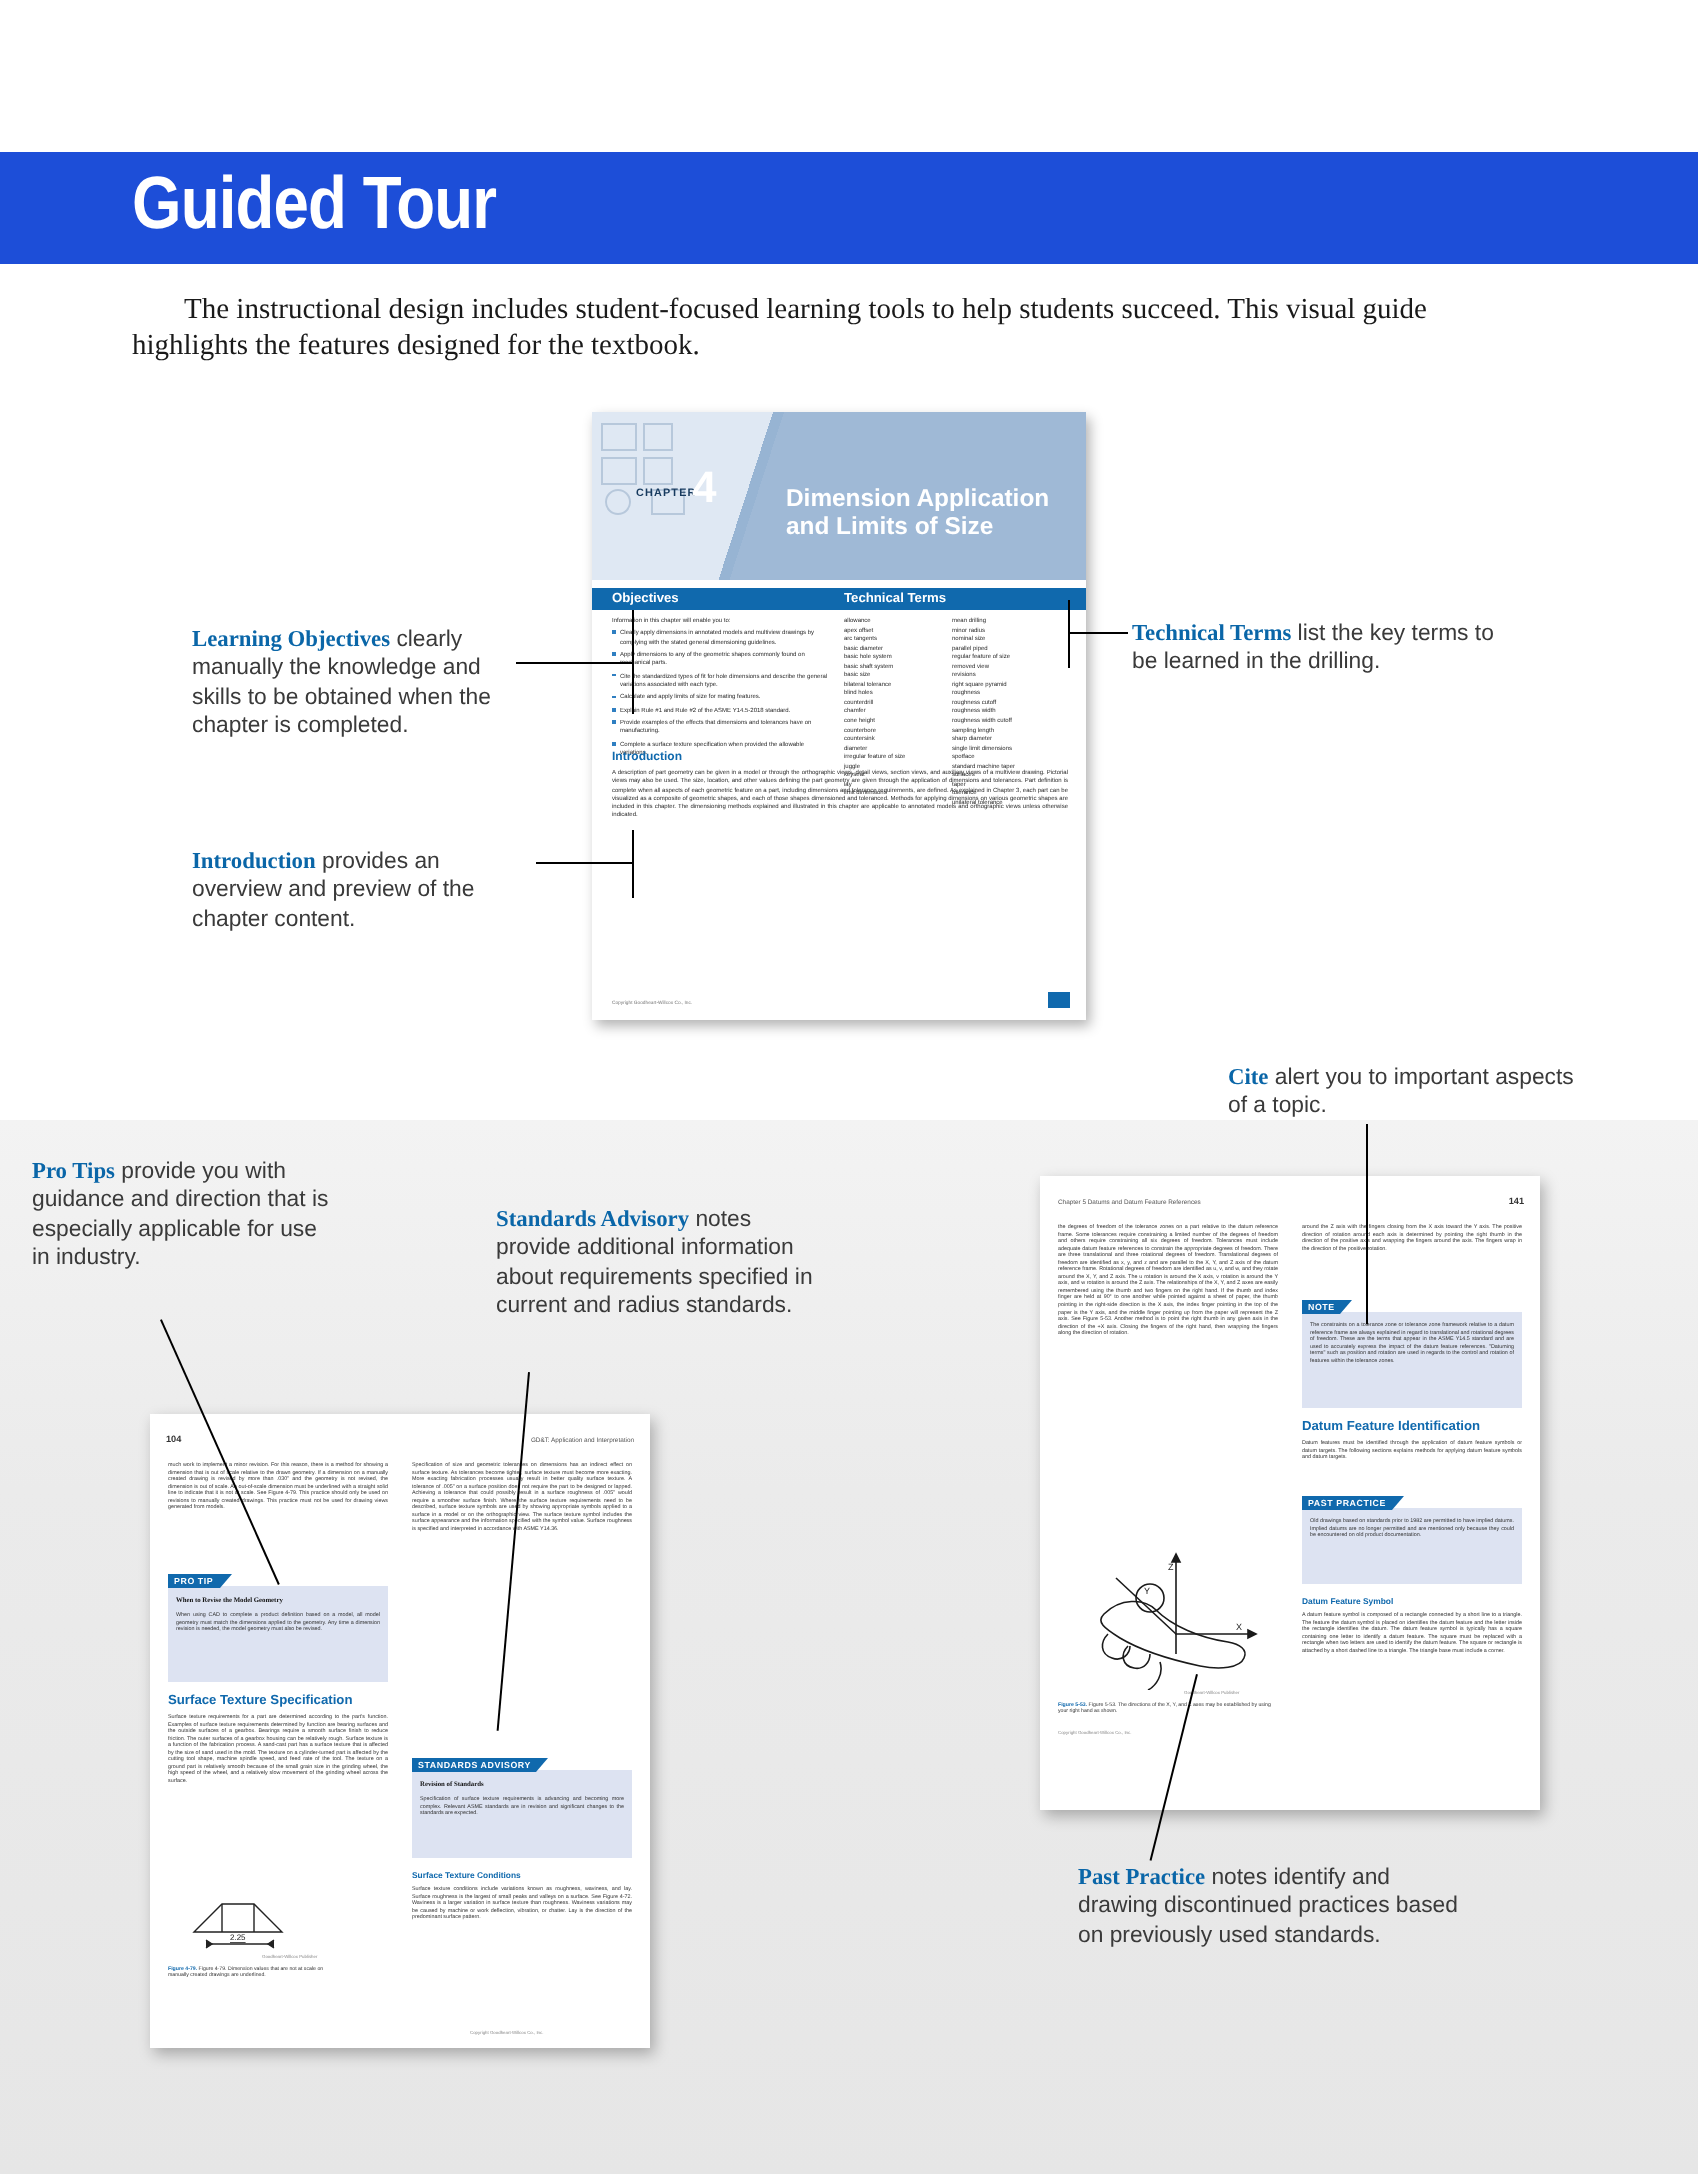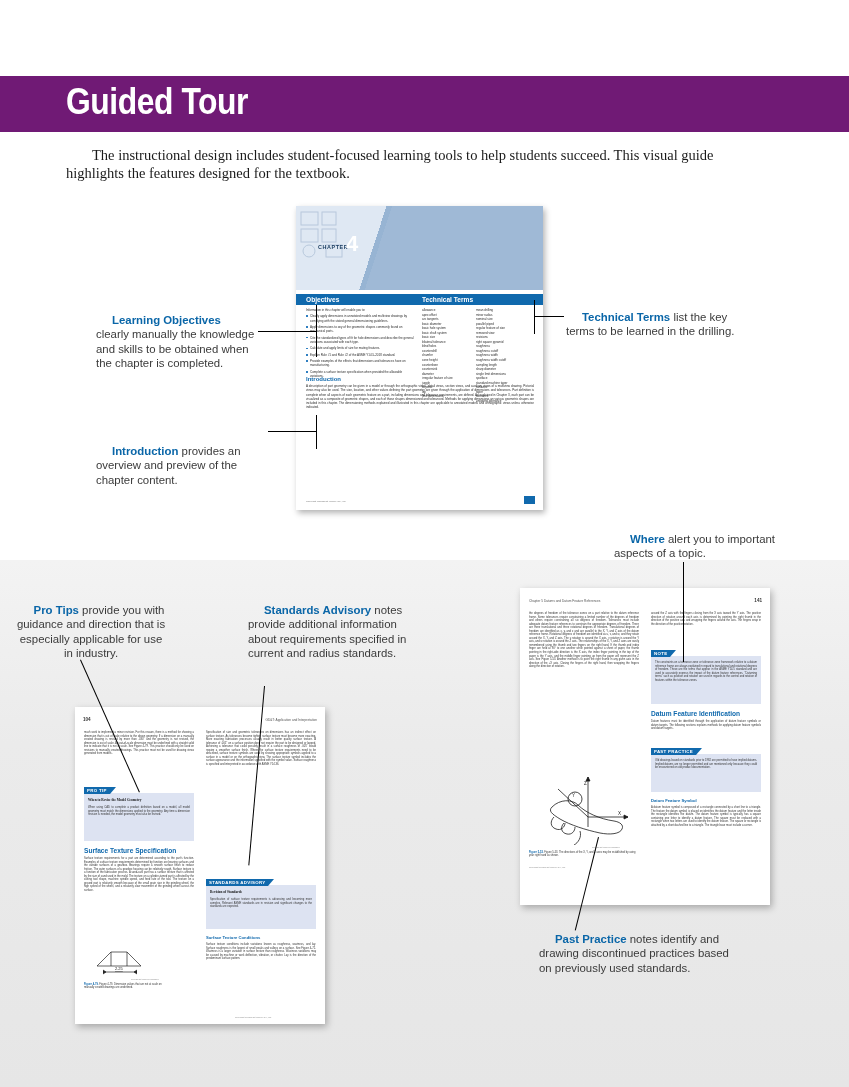--- a/index.html
+++ b/index.html
@@ -9,37 +9,37 @@
     font-family:"Liberation Sans", sans-serif;
     position:relative;
     overflow:hidden;
   }
   
   .page-bg{position:absolute;left:0;top:0;width:849px;height:1087px;background:#ffffff;}
   .grey-wash{position:absolute;left:0;top:560px;width:849px;height:527px;
      background:linear-gradient(180deg,#f3f3f3 0%,#ebebeb 35%,#e6e6e6 100%);}
 
   
-  .banner{position:absolute;left:0;top:76px;width:849px;height:56px;background:#701a75;}
+  .banner{position:absolute;left:0;top:76px;width:849px;height:56px;background:#1d4ed8;}
   .banner h1{
     position:absolute;left:66px;top:5px;margin:0;
     color:#ffffff;font-size:37px;letter-spacing:-0.5px;
     font-family:"Liberation Sans Narrow","Liberation Sans",sans-serif;
     font-weight:700;transform:scaleX(.86);transform-origin:left top;
   }
   .intro-para{
     position:absolute;left:66px;top:146px;width:670px;
     font-family:"Liberation Serif",serif;font-size:14.5px;line-height:18px;color:#1a1a1a;
   }
   .intro-para .ind{display:inline-block;width:26px;}
 
   
   .callout{position:absolute;font-size:11.4px;line-height:14.4px;color:#3a3a3a;}
   .callout b{color:#0a66a8;font-weight:700;
-    font-family:Liberation Sans, sans-serif;margin-left:16px;}
+    font-family:Liberation Serif, serif;}
   .leader{position:absolute;background:#000;}
   .leader.h{height:1px;}
   .leader.v{width:1px;}
   .diag{position:absolute;border-left:1px solid #000;transform-origin:top left;}
 
   
   .opener{
     position:absolute;left:296px;top:206px;width:247px;height:304px;
     background:#ffffff;box-shadow:2px 3px 6px rgba(0,0,0,.30);
     overflow:hidden;
@@ -113,20 +113,24 @@
         <rect x="3" y="3" width="17" height="13"></rect>
           <rect x="24" y="3" width="14" height="13"></rect>
         <rect x="3" y="20" width="17" height="13"></rect>
           <rect x="24" y="20" width="14" height="13"></rect>
         <circle cx="11" cy="42" r="6"></circle>
           <rect x="28" y="36" width="16" height="12"></rect>
       </g>
     </svg>
     <div class="op-chapword">CHAPTER</div>
     <div class="op-chapnum">4</div>
+    <div class="op-title">
+      <div>Dimension Application</div>
+      <div>and Limits of Size</div>
+    </div>
   </div>
 
   <div class="op-barrow" style="top:88px;">
     <div class="op-barlbl" style="left:10px;">Objectives</div>
     <div class="op-barlbl" style="left:126px;">Technical Terms</div>
   </div>
 
   <div class="op-col" style="left:10px;top:102px;width:108px;">
     <div class="lead">Information in this chapter will enable you to:</div>
     <div class="op-li">Clearly apply dimensions in annotated models and multiview drawings by complying with the stated general dimensioning guidelines.</div>
@@ -279,38 +283,38 @@
   <div class="h3" style="left:131px;top:210px;width:110px;color:#1069ad;font-size:4.2px;font-family:'Liberation Sans Narrow','Liberation Sans',sans-serif;">Datum Feature Symbol</div>
   <div class="col" style="left:131px;top:218px;width:110px;">A datum feature symbol is composed of a rectangle connected by a short line to a triangle. The feature the datum symbol is placed on identifies the datum feature and the letter inside the rectangle identifies the datum. The datum feature symbol is typically has a square containing one letter to identify a datum feature. The square must be replaced with a rectangle when two letters are used to identify the datum feature. The square or rectangle is attached by a short dashed line to a triangle. The triangle base must include a corner.</div>
 </div>
 
 <div class="callout" style="left:96px;top:313px;width:160px;">
   <b>Learning Objectives</b><span> clearly manually the knowledge and skills to be obtained when the chapter is completed.</span>
 </div>
 <div class="leader h" style="left:258px;top:331px;width:58px;"></div>
 <div class="leader v" style="left:316px;top:305px;height:52px;"></div>
 
-<div class="callout" style="left:96px;top:444px;width:170px;">
+<div class="callout" style="left:96px;top:424px;width:170px;">
   <b>Introduction</b><span> provides an overview and preview of the chapter content.</span>
 </div>
 <div class="leader h" style="left:268px;top:431px;width:48px;"></div>
 <div class="leader v" style="left:316px;top:415px;height:34px;"></div>
 
 <div class="callout" style="left:566px;top:310px;width:190px;">
   <b>Technical Terms</b><span> list the key terms to be learned in the drilling.</span>
 </div>
 <div class="leader h" style="left:534px;top:316px;width:30px;"></div>
 <div class="leader v" style="left:534px;top:300px;height:34px;"></div>
 
 <div class="callout" style="left:614px;top:532px;width:180px;">
-  <b>Where</b><span> alert you to important aspects of a topic.</span>
+  <b>Cite</b><span> alert you to important aspects of a topic.</span>
 </div>
 <div class="leader v" style="left:683px;top:562px;height:100px;"></div>
 
-<div class="callout" style="left:16px;top:603px;width:150px;text-align:center;">
+<div class="callout" style="left:16px;top:579px;width:150px;">
   <b>Pro Tips</b><span> provide you with guidance and direction that is especially applicable for use in industry.</span>
 </div>
 <div class="diag" style="left:80px;top:660px;height:145px;transform:rotate(-24deg);"></div>
 
 <div class="callout" style="left:248px;top:603px;width:160px;">
   <b>Standards Advisory</b><span> notes provide additional information about requirements specified in current and radius standards.</span>
 </div>
 <div class="diag" style="left:264px;top:686px;height:180px;transform:rotate(5deg);"></div>
 
 <div class="callout" style="left:539px;top:932px;width:190px;">

